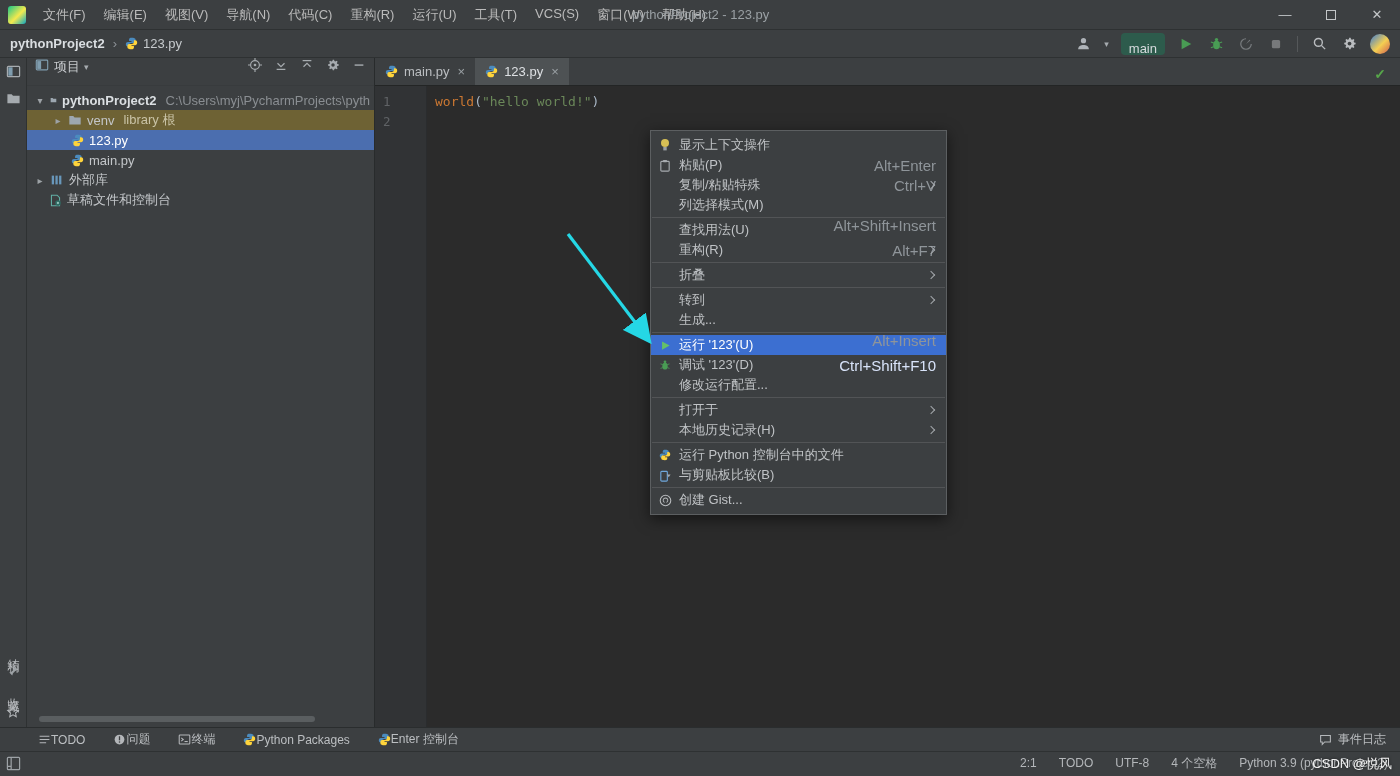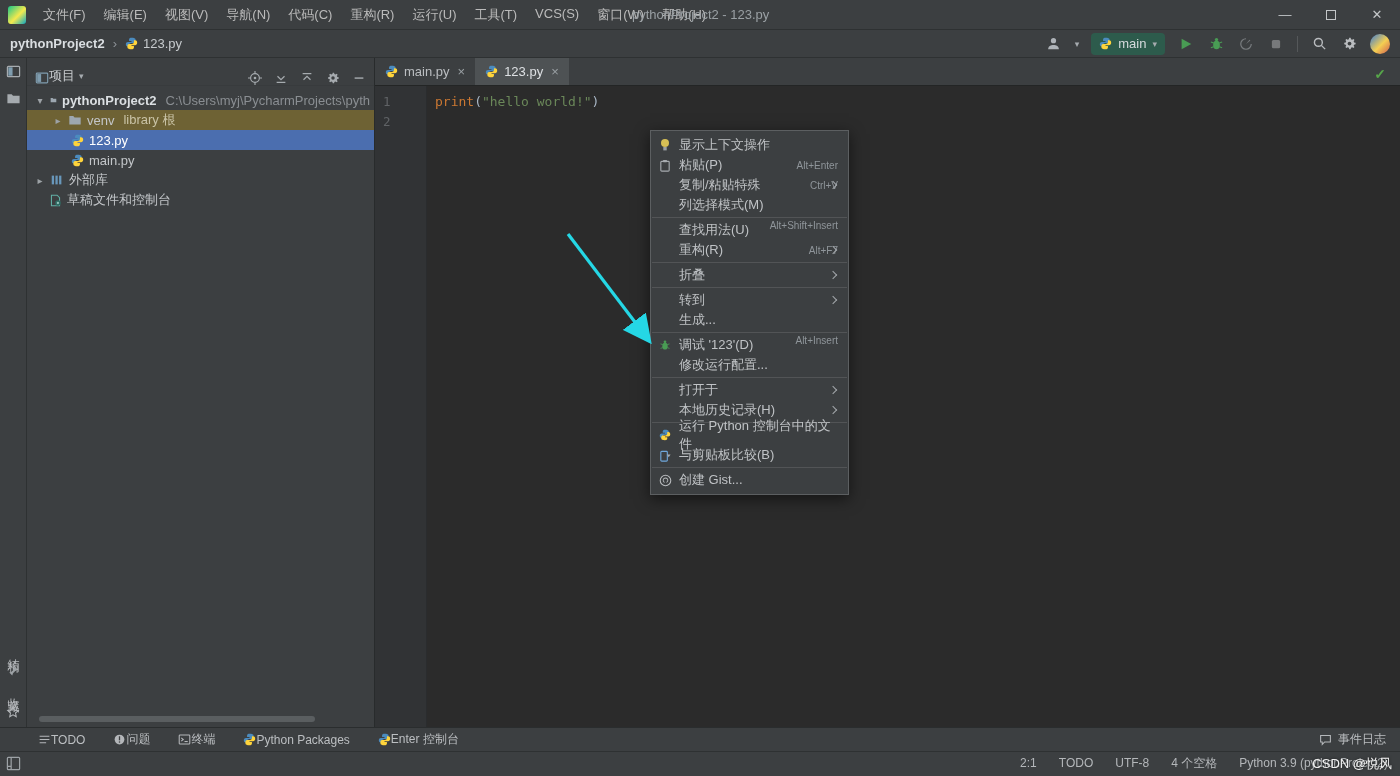--- a/index.html
+++ b/index.html
@@ -17,33 +17,33 @@
   .win-title { position:absolute; left:632px; color:#9aa0a4; }
   .win-controls { margin-left:auto; display:flex; height:30px; }
   .winbtn { width:46px; display:flex; align-items:center; justify-content:center; color:#c3c6c8; font-size:13px; }
   .maxbox { width:10px; height:10px; border:1.4px solid #c3c6c8; }
   
   .navbar { height:28px; display:flex; align-items:center; background:#3c3f41; border-bottom:1px solid #2e3132; padding:0 10px; gap:6px; }
   .crumb-project { color:#dadee1; font-weight:bold; }
   .crumb-sep { color:#8c9196; padding:0 2px; }
   .crumb-file { color:#c6cacd; display:flex; align-items:center; gap:5px; }
   .nav-right { margin-left:auto; display:flex; align-items:center; gap:12px; }
-  .runwidget { display:flex; align-items:center; gap:6px; background:#2d5b4c; border-radius:4px; padding:2px 8px; height:22px; color:#d6dadd; }
+  .runwidget { display:flex; align-items:center; gap:6px; background:#2d5b4c; border-radius:4px; padding:2px 8px; height:22px; color:#d6dadd;flex-direction:column; }
   .caret { font-size:9px; color:#a6abaf; }
   .navicon { width:18px; height:18px; display:flex; align-items:center; justify-content:center; }
   .avatar { width:20px; height:20px; border-radius:50%; background:linear-gradient(135deg,#3a7bd5 0%,#f4cf52 55%,#cf5b4e 100%); }
   .vdiv { width:1px; height:16px; background:#55585a; }
   
   .main { display:flex; height:669px; }
   .stripe { width:27px; background:#3c3f41; border-right:1px solid #2e3132; display:flex; flex-direction:column; align-items:center; padding:6px 0 8px 0; gap:12px; }
   .stripe .grow { flex:1; }
   .vlabel { writing-mode:vertical-rl; font-size:12px; color:#b4b7ba; letter-spacing:2px; cursor:default; }
   
   .project { width:348px; background:#3c3f41; border-right:1px solid #282b2c; display:flex; flex-direction:column; position:relative; }
-  .proj-header { height:28px; display:flex; align-items:flex-end; padding:0 8px; border-bottom:1px solid #383b3d; }
+  .proj-header { height:28px; display:flex; align-items:flex-start; padding:0 8px; gap:5px; border-bottom:1px solid #383b3d; }
   .proj-title { color:#c8cbce; display:flex; align-items:center; gap:4px; }
   .ph-icons { margin-left:auto; display:flex; align-items:center; gap:12px; }
   .tree { padding-top:4px; }
   .trow { height:20px; display:flex; align-items:center; gap:5px; white-space:nowrap; overflow:hidden; padding-right:4px; cursor:default; }
   .trow .expander { width:10px; color:#9da2a6; font-size:10px; text-align:center; flex:none; }
   .trow .tname { color:#c3c6c9; }
   .trow .tname.bold { color:#dbdfe2; font-weight:bold; }
   .trow .tdetail { color:#8a8e92; margin-left:4px; }
   .trow.sel { background:#4b6eaf; }
   .trow.sel .tname { color:#ffffff; }
@@ -56,24 +56,24 @@
   .tab { display:flex; align-items:center; gap:6px; padding:0 10px; color:#bbbec1; cursor:default; }
   .tab.active { background:#4e5254; color:#dde0e3; }
   .tab .close { color:#9aa0a4; font-size:13px; margin-left:2px; }
   .editor-body { flex:1; display:flex; font-family:"DejaVu Sans Mono", monospace; font-size:13px; }
   .gutter { width:52px; background:#313335; border-right:1px solid #2a2c2e; color:#606366; padding:6px 0 0 8px; line-height:20px; font-size:12.5px; }
   .code { flex:1; padding:6px 0 0 8px; line-height:20px; white-space:pre; color:#a9b7c6; }
   .t-fn { color:#cc7832; }
   .t-str { color:#6a8759; }
   .check { position:absolute; top:8px; right:14px; color:#57a64a; font-weight:bold; font-size:14px; }
   
-  .ctx { position:absolute; left:650px; top:130px; width:199px; background:#3c3f41; border:1px solid #5c5f61; box-shadow:0 4px 14px rgba(0,0,0,.55); padding:4px 0; z-index:6; }
+  .ctx { position:absolute; left:650px; top:130px; width:297px; background:#3c3f41; border:1px solid #5c5f61; box-shadow:0 4px 14px rgba(0,0,0,.55); padding:4px 0; z-index:6; }
   .ci { height:20px; display:flex; align-items:center; gap:6px; padding:0 10px 0 6px; color:#c0c3c6; cursor:default; }
   .ci .ico { width:16px; height:16px; flex:none; display:flex; align-items:center; justify-content:center; }
-  .ci .sc { margin-left:auto; color:#8f959a; font-size:10px;margin-top:40px; }
+  .ci .sc { margin-left:auto; color:#8f959a; font-size:15px;margin-top:40px; }
   .ci .arr { margin-left:auto; width:6px; height:6px; border-right:1.6px solid #a3a8ac; border-top:1.6px solid #a3a8ac; transform:rotate(45deg); margin-right:2px; }
   .ci.hl { background:#3c6fd1; color:#ffffff; }
   .ci.hl .sc { color:#d9e4fa; }
   .msep { height:1px; background:#525456; margin:2px 1px; }
   
   .toolbar { height:24px; background:#3c3f41; border-top:1px solid #2a2d2e; display:flex; align-items:center; padding:0 14px 0 38px; gap:28px; font-size:12px; }
   .tb-item { display:flex; align-items:center; color:#bcbfc2; cursor:default; }
   .tb-right { margin-left:auto; display:flex; align-items:center; gap:6px; color:#bcbfc2; }
   .statusbar { height:23px; background:#3c3f41; border-top:1px solid #2e3132; display:flex; align-items:center; padding:0 12px 0 6px; font-size:12px; color:#b4b7ba; position:relative; }
   .sb-right { margin-left:auto; display:flex; align-items:center; gap:22px; }
@@ -301,21 +301,21 @@
             </svg>
           <span>123.py</span>
           <span class="close">×</span>
         </div>
       </div>
       <div class="editor-body">
         <div class="gutter">
           <div>1</div>
           <div>2</div>
         </div>
-        <div class="code"><div class="code-line"><span class="t-fn">print</span><span>(</span><span class="t-str">"hello world!"</span><span>)</span></div></div>
+        <div class="code"><div class="code-line"><span class="t-fn">world</span><span>(</span><span class="t-str">"hello world!"</span><span>)</span></div></div>
       </div>
       <div class="check">✓</div>
     </div>
   </div>
 
   <div class="ctx">
     <div class="ci">
       <span class="ico">
           <svg class="ic" width="12" height="14" viewBox="0 0 12 14">
             <circle cx="6" cy="5" r="4" fill="#d6bf55"></circle>
@@ -367,20 +367,29 @@
       <span class="ico"></span>
       <span class="lbl">转到</span>
       <span class="arr"></span>
     </div>
     <div class="ci">
       <span class="ico"></span>
       <span class="lbl">生成...</span>
       <span class="sc">Alt+Insert</span>
     </div>
     <div class="msep"></div>
+    <div class="ci hl">
+      <span class="ico">
+          <svg class="ic" width="11" height="11" viewBox="0 0 16 16">
+            <path fill="#65c168" d="M3 2l11 6-11 6z"></path>
+          </svg>
+        </span>
+      <span class="lbl">运行 '123'(U)</span>
+      <span class="sc">Ctrl+Shift+F10</span>
+    </div>
     <div class="ci">
       <span class="ico">
           <svg class="ic" width="12" height="12" viewBox="0 0 16 16">
             <ellipse cx="8" cy="9.5" rx="3.6" ry="4.5" fill="#499c54"></ellipse>
             <circle cx="8" cy="3.8" r="1.8" fill="#499c54"></circle>
             <path stroke="#499c54" stroke-width="1.1" d="M2 6.5l3 1M2 12.5l3-1M14 6.5l-3 1M14 12.5l-3-1"></path>
           </svg>
         </span>
       <span class="lbl">调试 '123'(D)</span>
     </div>

